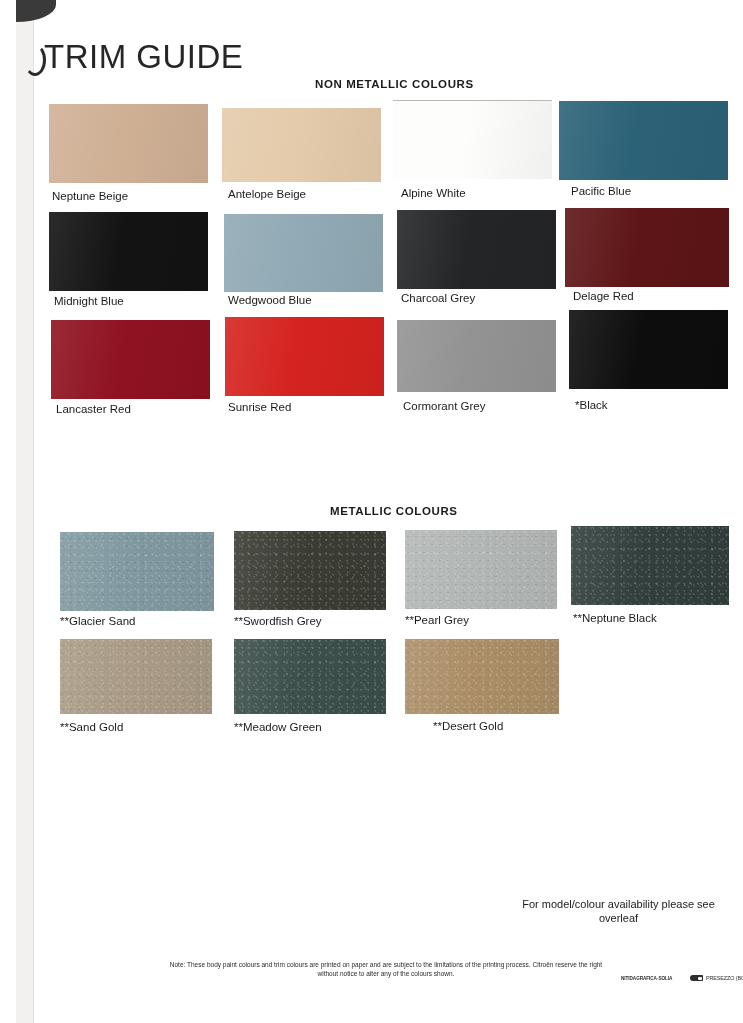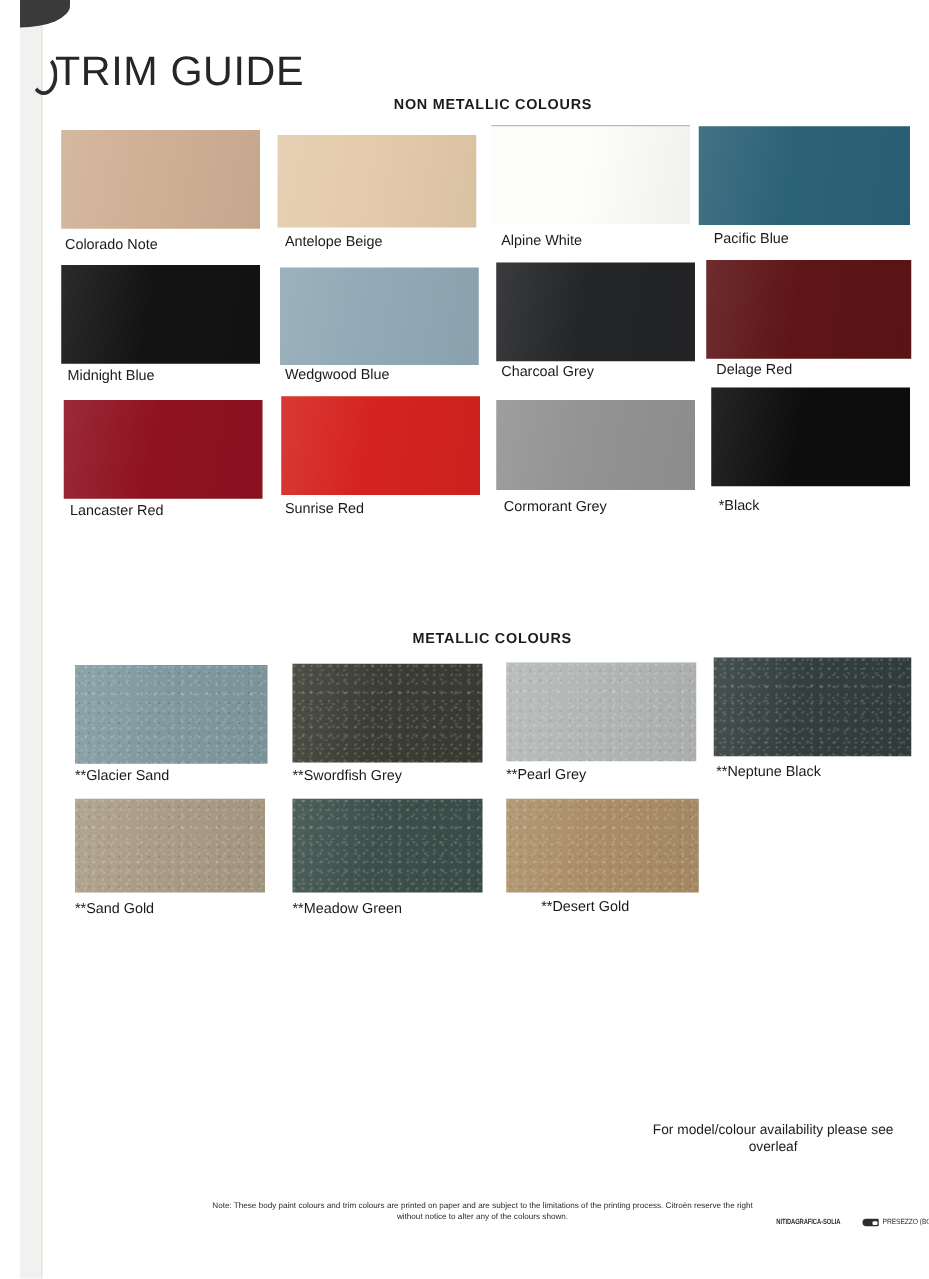--- a/index.html
+++ b/index.html
@@ -151,21 +151,21 @@
   <div class="title-bullet"></div>
   <div class="title">TRIM GUIDE</div>
 
   <div class="section-head sec-nonmetallic">NON METALLIC COLOURS</div>
 
   <div class="section-head sec-metallic">METALLIC COLOURS</div>
 
   <div class="grid" id="swatch-grid">
       <div class="swatch-cell">
         <div class="swatch sheen" style="left: 33px; top: 104px; width: 159px; height: 79px; background: rgb(207, 176, 149);"></div>
-        <div class="swatch-label" style="left: 36px; top: 190px;">Colorado Note</div>
+        <div class="swatch-label" style="left: 36px; top: 190px;">Neptune Beige</div>
       </div>
       <div class="swatch-cell">
         <div class="swatch sheen" style="left: 206px; top: 108px; width: 159px; height: 74px; background: rgb(228, 203, 171);"></div>
         <div class="swatch-label" style="left: 212px; top: 188px;">Antelope Beige</div>
       </div>
       <div class="swatch-cell">
         <div class="swatch sheen" style="left: 377px; top: 100px; width: 159px; height: 78px; background: rgb(253, 253, 251); border-top: 1px solid rgb(185, 185, 185);"></div>
         <div class="swatch-label" style="left: 385px; top: 187px;">Alpine White</div>
       </div>
       <div class="swatch-cell">

